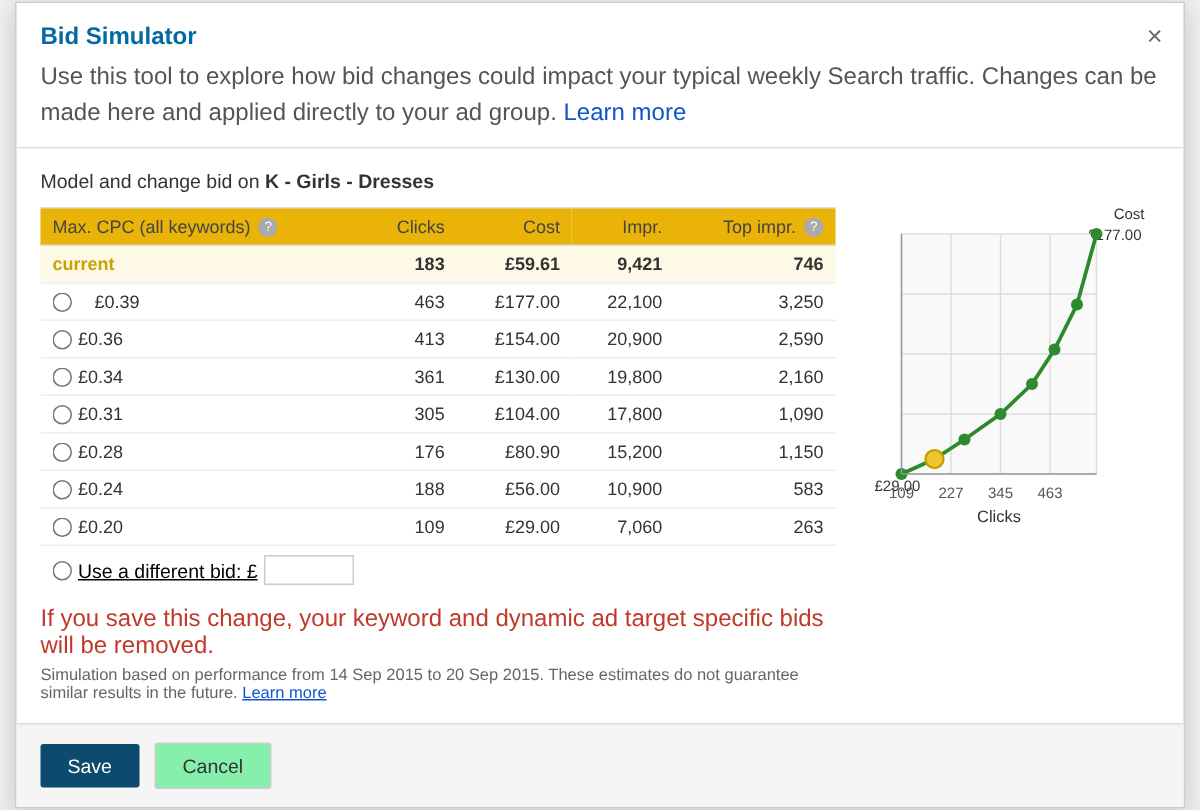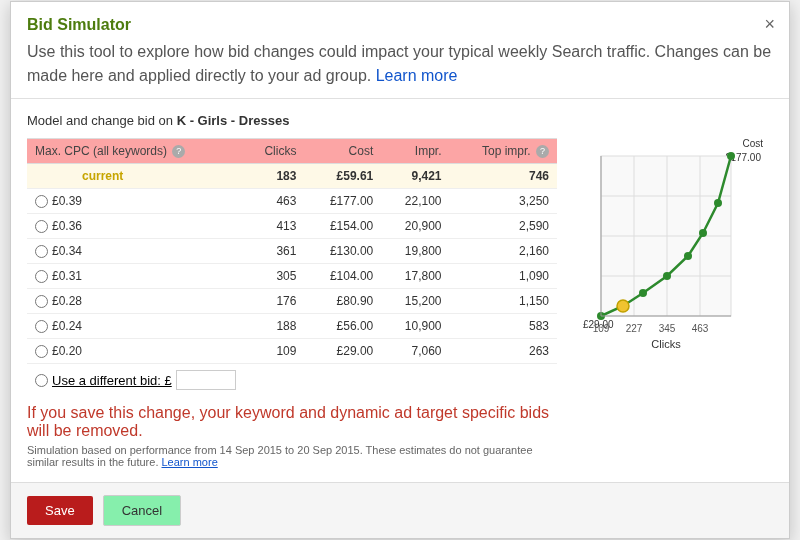--- a/index.html
+++ b/index.html
@@ -22,21 +22,21 @@
       min-height: 510px;
       position: relative;
     }
     .dialog-header {
       padding: 14px 16px 10px 16px;
       border-bottom: 1px solid #e0e0e0;
     }
     .dialog-header h2 {
       font-size: 16px;
       font-weight: bold;
-      color: #4d7c0f;
+      color: #0369a1;
       margin-bottom: 6px;
     }
     .dialog-header p {
       font-size: 16px;
       color: #555;
       line-height: 1.5;
     }
     .dialog-header p a {
       color: #1155cc;
       text-decoration: none;
@@ -68,21 +68,21 @@
     }
     .table-area {
       flex: 1;
     }
     table {
       width: 100%;
       border-collapse: collapse;
       font-size: 12px;
     }
     table thead tr {
-      background: #fca5a5;
+      background: #eab308;
     }
     table thead th {
       text-align: right;
       padding: 5px 8px;
       color: #444;
       font-weight: normal;
       border-bottom: 1px solid #ddd;
       border-top: 1px solid #ddd;
       white-space: nowrap;
     }
@@ -99,21 +99,20 @@
       padding: 5px 8px;
       text-align: right;
       color: #333;
     }
     table tbody td:first-child {
       text-align: left;
     }
     .current-label {
       color: #c7a500;
       font-weight: bold;
-      margin-left: 47px;
     }
     .warning-text {
       color: #c0392b;
       font-size: 16px;
       margin-top: 8px;
     }
     .simulation-note {
       color: #666;
       font-size: 11px;
       margin-top: 4px;
@@ -156,21 +155,21 @@
     }
     .dialog-footer {
       background: #f5f5f5;
       border-top: 1px solid #ddd;
       padding: 12px 16px;
       display: flex;
       gap: 10px;
       align-items: center;
     }
     .btn-save {
-      background: #b91c1c;
+      background: #0c4a6e;
       color: #fff;
       border: none;
       padding: 7px 18px;
       font-size: 13px;
       cursor: pointer;
       border-radius: 2px;
     }
     .btn-cancel {
       background: #86efac;
       color: #333;
@@ -236,21 +235,21 @@
           </thead>
           <tbody id="table-body">
           <tr class="current-row">
       <td><span class="current-label">current</span></td>
       <td><strong>183</strong></td>
       <td><strong>£59.61</strong></td>
       <td><strong>9,421</strong></td>
       <td><strong>746</strong></td>
     </tr>
               <tr>
-      <td style="display:flex;align-items:center;gap:4px;">
+      <td style="display:flex;align-items:center;gap:15px;">
         <input type="radio" name="bid" style="">
         <span>£0.39</span>
       </td>
       <td>463</td>
       <td>£177.00</td>
       <td>22,100</td>
       <td>3,250</td>
     </tr>
               <tr>
       <td style="display:flex;align-items:center;gap:4px;">

